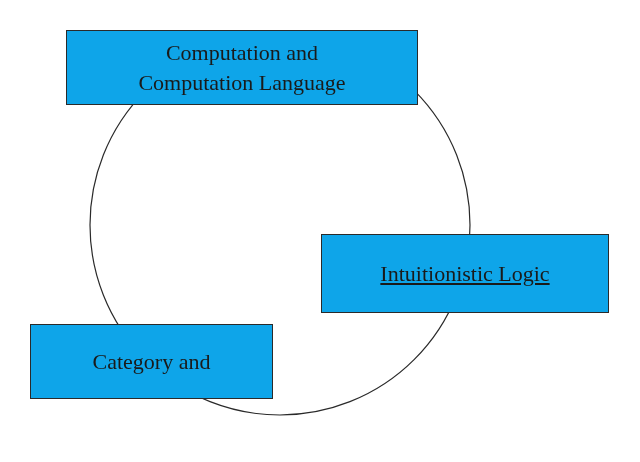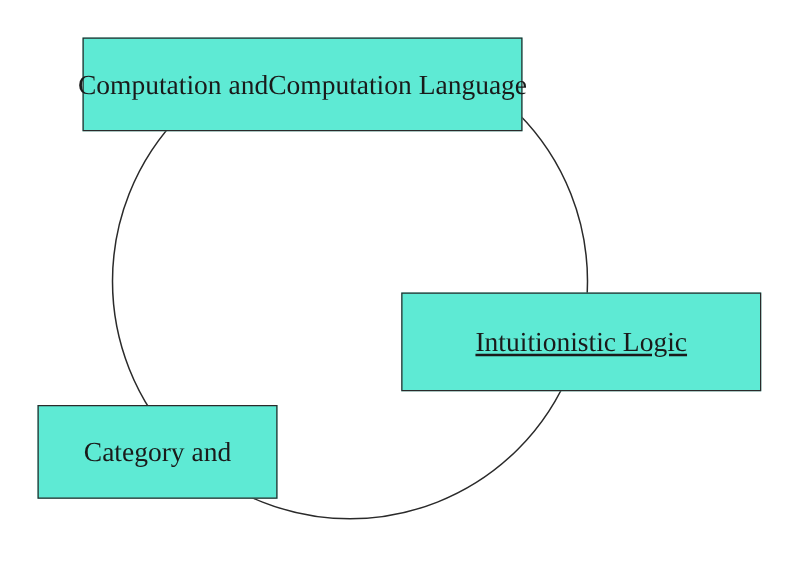--- a/index.html
+++ b/index.html
@@ -21,24 +21,24 @@
   }
   .arc-layer {
     position: absolute;
     left: 0;
     top: 0;
     width: 640px;
     height: 462px;
   }
   .node {
     position: absolute;
-    background: #5eead4;
+    background: #0ea5e9;
     border: 1px solid #2a2a2a;
     display: flex;
-    flex-direction: row;
+    flex-direction: column;
     align-items: center;
     justify-content: center;
     text-align: right;
     color: #1a1a1a;
     box-sizing: border-box;
   }
   .node span {
     display: block;
     font-size: 22px;
     line-height: 1.32;
@@ -53,21 +53,21 @@
   .node-right {
     left: 321px;
     top: 234px;
     width: 288px;
     height: 79px;
     text-decoration: underline;
   }
   .node-left {
     left: 30px;
     top: 324px;
-    width: 192px;
+    width: 243px;
     height: 75px;
   }
 </style>
 </head>
 <body>
 
 <div class="canvas">
 
   <svg class="arc-layer" width="640" height="462" viewBox="0 0 640 462" xmlns="http://www.w3.org/2000/svg">
     <circle cx="280" cy="225" r="190" fill="none" stroke="#2a2a2a" stroke-width="1.2"></circle>

